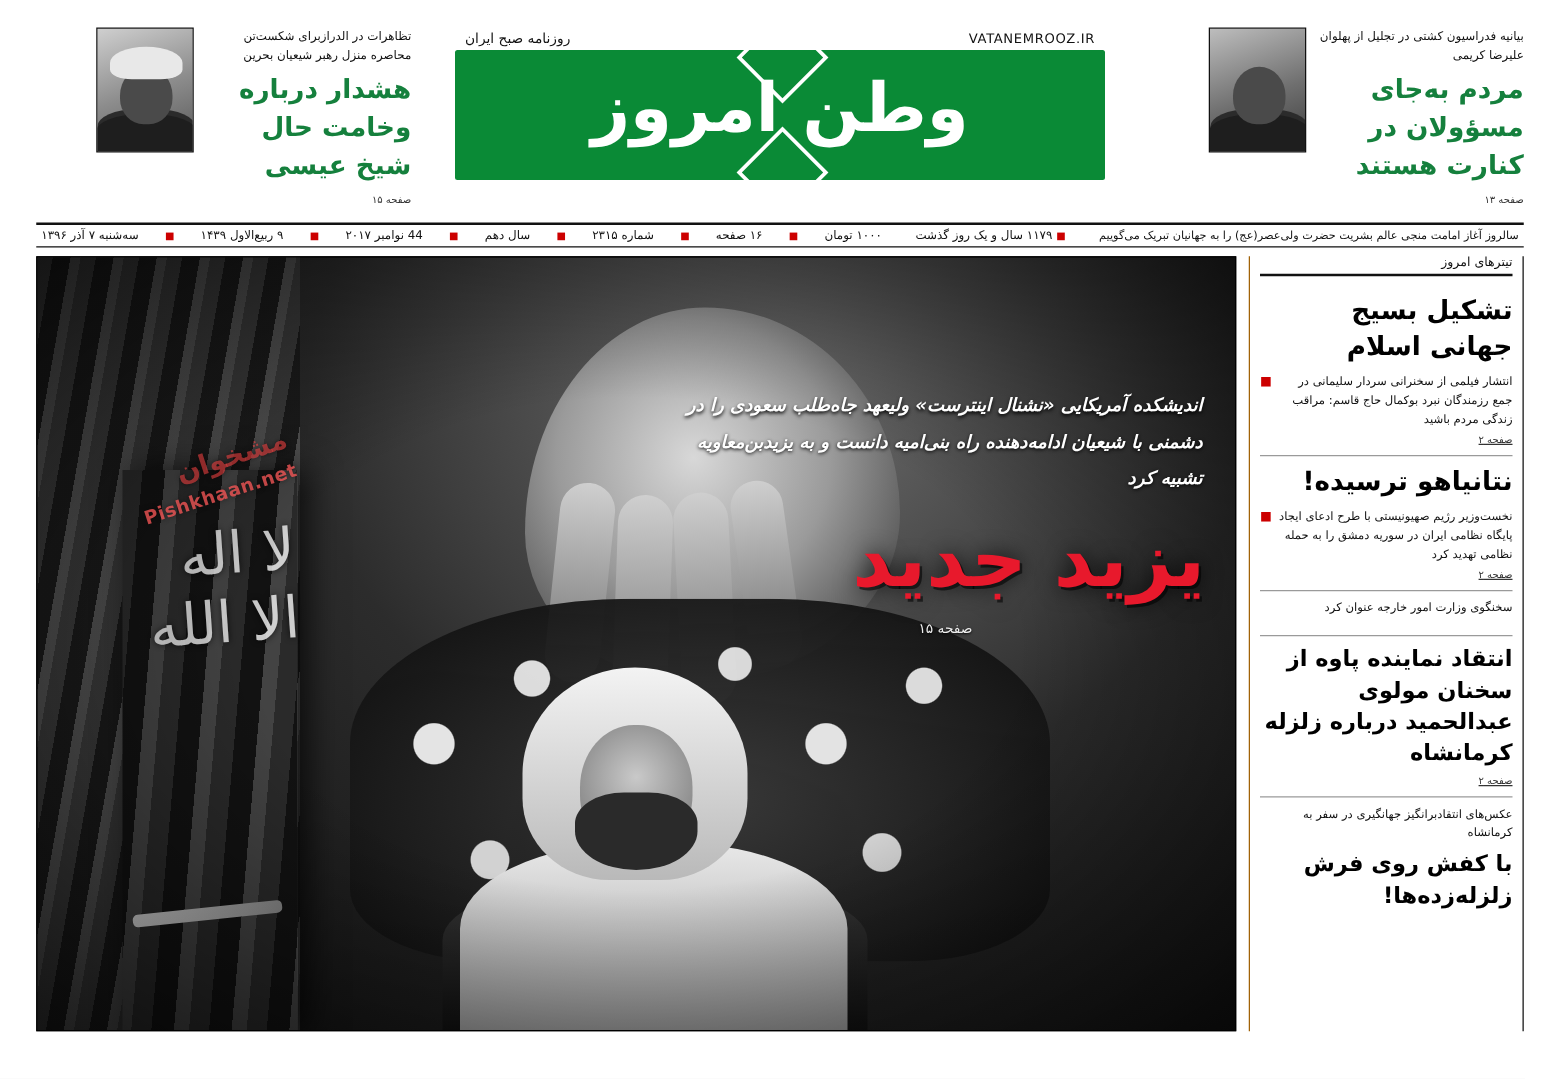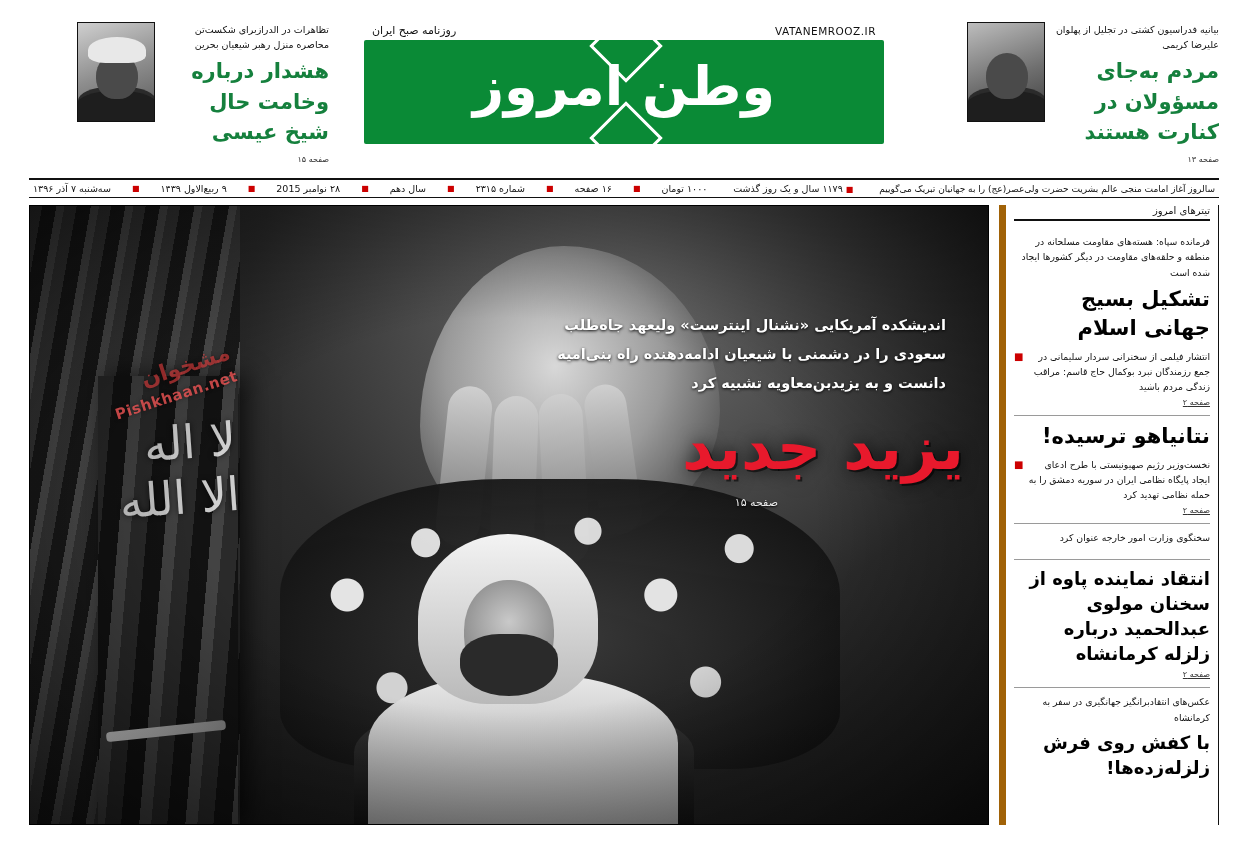--- a/index.html
+++ b/index.html
@@ -284,28 +284,29 @@
     font-weight: bold;
     transform: rotate(-18deg);
     text-shadow: 0 0 4px rgba(0,0,0,.5);
     line-height: 1.35;
     letter-spacing: .5px;
   }
   .watermark .w2 { font-size: 15px; color: rgba(255,90,90,.75); }
 
   .photo-deck {
     position: absolute;
-    right: 42px; top: 105px;
+    right: 26px; top: 105px;
     width: 420px;
     text-align: right;
     color: #fff;
     font-size: 14.5px;
     line-height: 2;
     font-weight: bold;
     text-shadow: 0 1px 3px rgba(0,0,0,.95);
+    font-style: italic;
   }
   .photo-title {
     position: absolute;
     right: 24px; top: 205px;
     color: #e8192c;
     font-size: 62px;
     font-weight: bold;
     letter-spacing: -1px;
     text-shadow: 2px 2px 0 rgba(0,0,0,.55), 0 0 18px rgba(0,0,0,.8);
   }
@@ -315,21 +316,21 @@
     color: #efefef;
     font-size: 11px;
     text-shadow: 0 1px 2px #000;
   }
 
   
   .sidebar {
     width: 220px;
     height: 620px;
     border-right: 1px solid #111;
-    border-left: 7px solid #a16207;
+    border-left: 1px solid #a16207;
     padding: 0 8px;
     display: flex;
     flex-direction: column;
   }
   .side-head {
     border-bottom: 2px solid #111;
     padding-bottom: 3px;
     margin-bottom: 7px;
     text-align: right;
     font-size: 10px;
@@ -417,21 +418,21 @@
       </div>
     </div>
   </div>
 
   <div class="datebar">
     <div class="dates">
       <span>سه‌شنبه ۷ آذر ۱۳۹۶</span>
       <span class="sep">■</span>
       <span>۹ ربیع‌الاول ۱۴۳۹</span>
       <span class="sep">■</span>
-      <span>۲۸ نوامبر 2015</span>
+      <span>44 نوامبر ۲۰۱۷</span>
       <span class="sep">■</span>
       <span>سال دهم</span>
       <span class="sep">■</span>
       <span>شماره ۲۳۱۵</span>
       <span class="sep">■</span>
       <span>۱۶ صفحه</span>
       <span class="sep">■</span>
       <span>۱۰۰۰ تومان</span>
     </div>
     <div class="mid">
@@ -472,21 +473,20 @@
 
       <div class="photo-deck">اندیشکده آمریکایی «نشنال اینترست» ولیعهد جاه‌طلب سعودی را در دشمنی با شیعیان ادامه‌دهنده راه بنی‌امیه دانست و به یزیدبن‌معاویه تشبیه کرد</div>
       <div class="photo-title">یزید جدید</div>
       <div class="photo-pageref">صفحه ۱۵</div>
     </div>
 
     <div class="sidebar">
       <div class="side-head">تیترهای امروز</div>
 
       <div class="side-item">
-        <div class="side-kicker">فرمانده سپاه: هسته‌های مقاومت مسلحانه در منطقه و حلقه‌های مقاومت در دیگر کشورها ایجاد شده است</div>
         <div class="side-title">تشکیل بسیج جهانی اسلام</div>
         <div class="side-sub">
           <span class="bullet">■</span>
           <span>انتشار فیلمی از سخنرانی سردار سلیمانی در جمع رزمندگان نبرد بوکمال حاج قاسم: مراقب زندگی مردم باشید</span>
         </div>
         <div class="side-page">صفحه ۲</div>
       </div>
 
       <div class="side-item">
         <div class="side-title">نتانیاهو ترسیده!</div>

